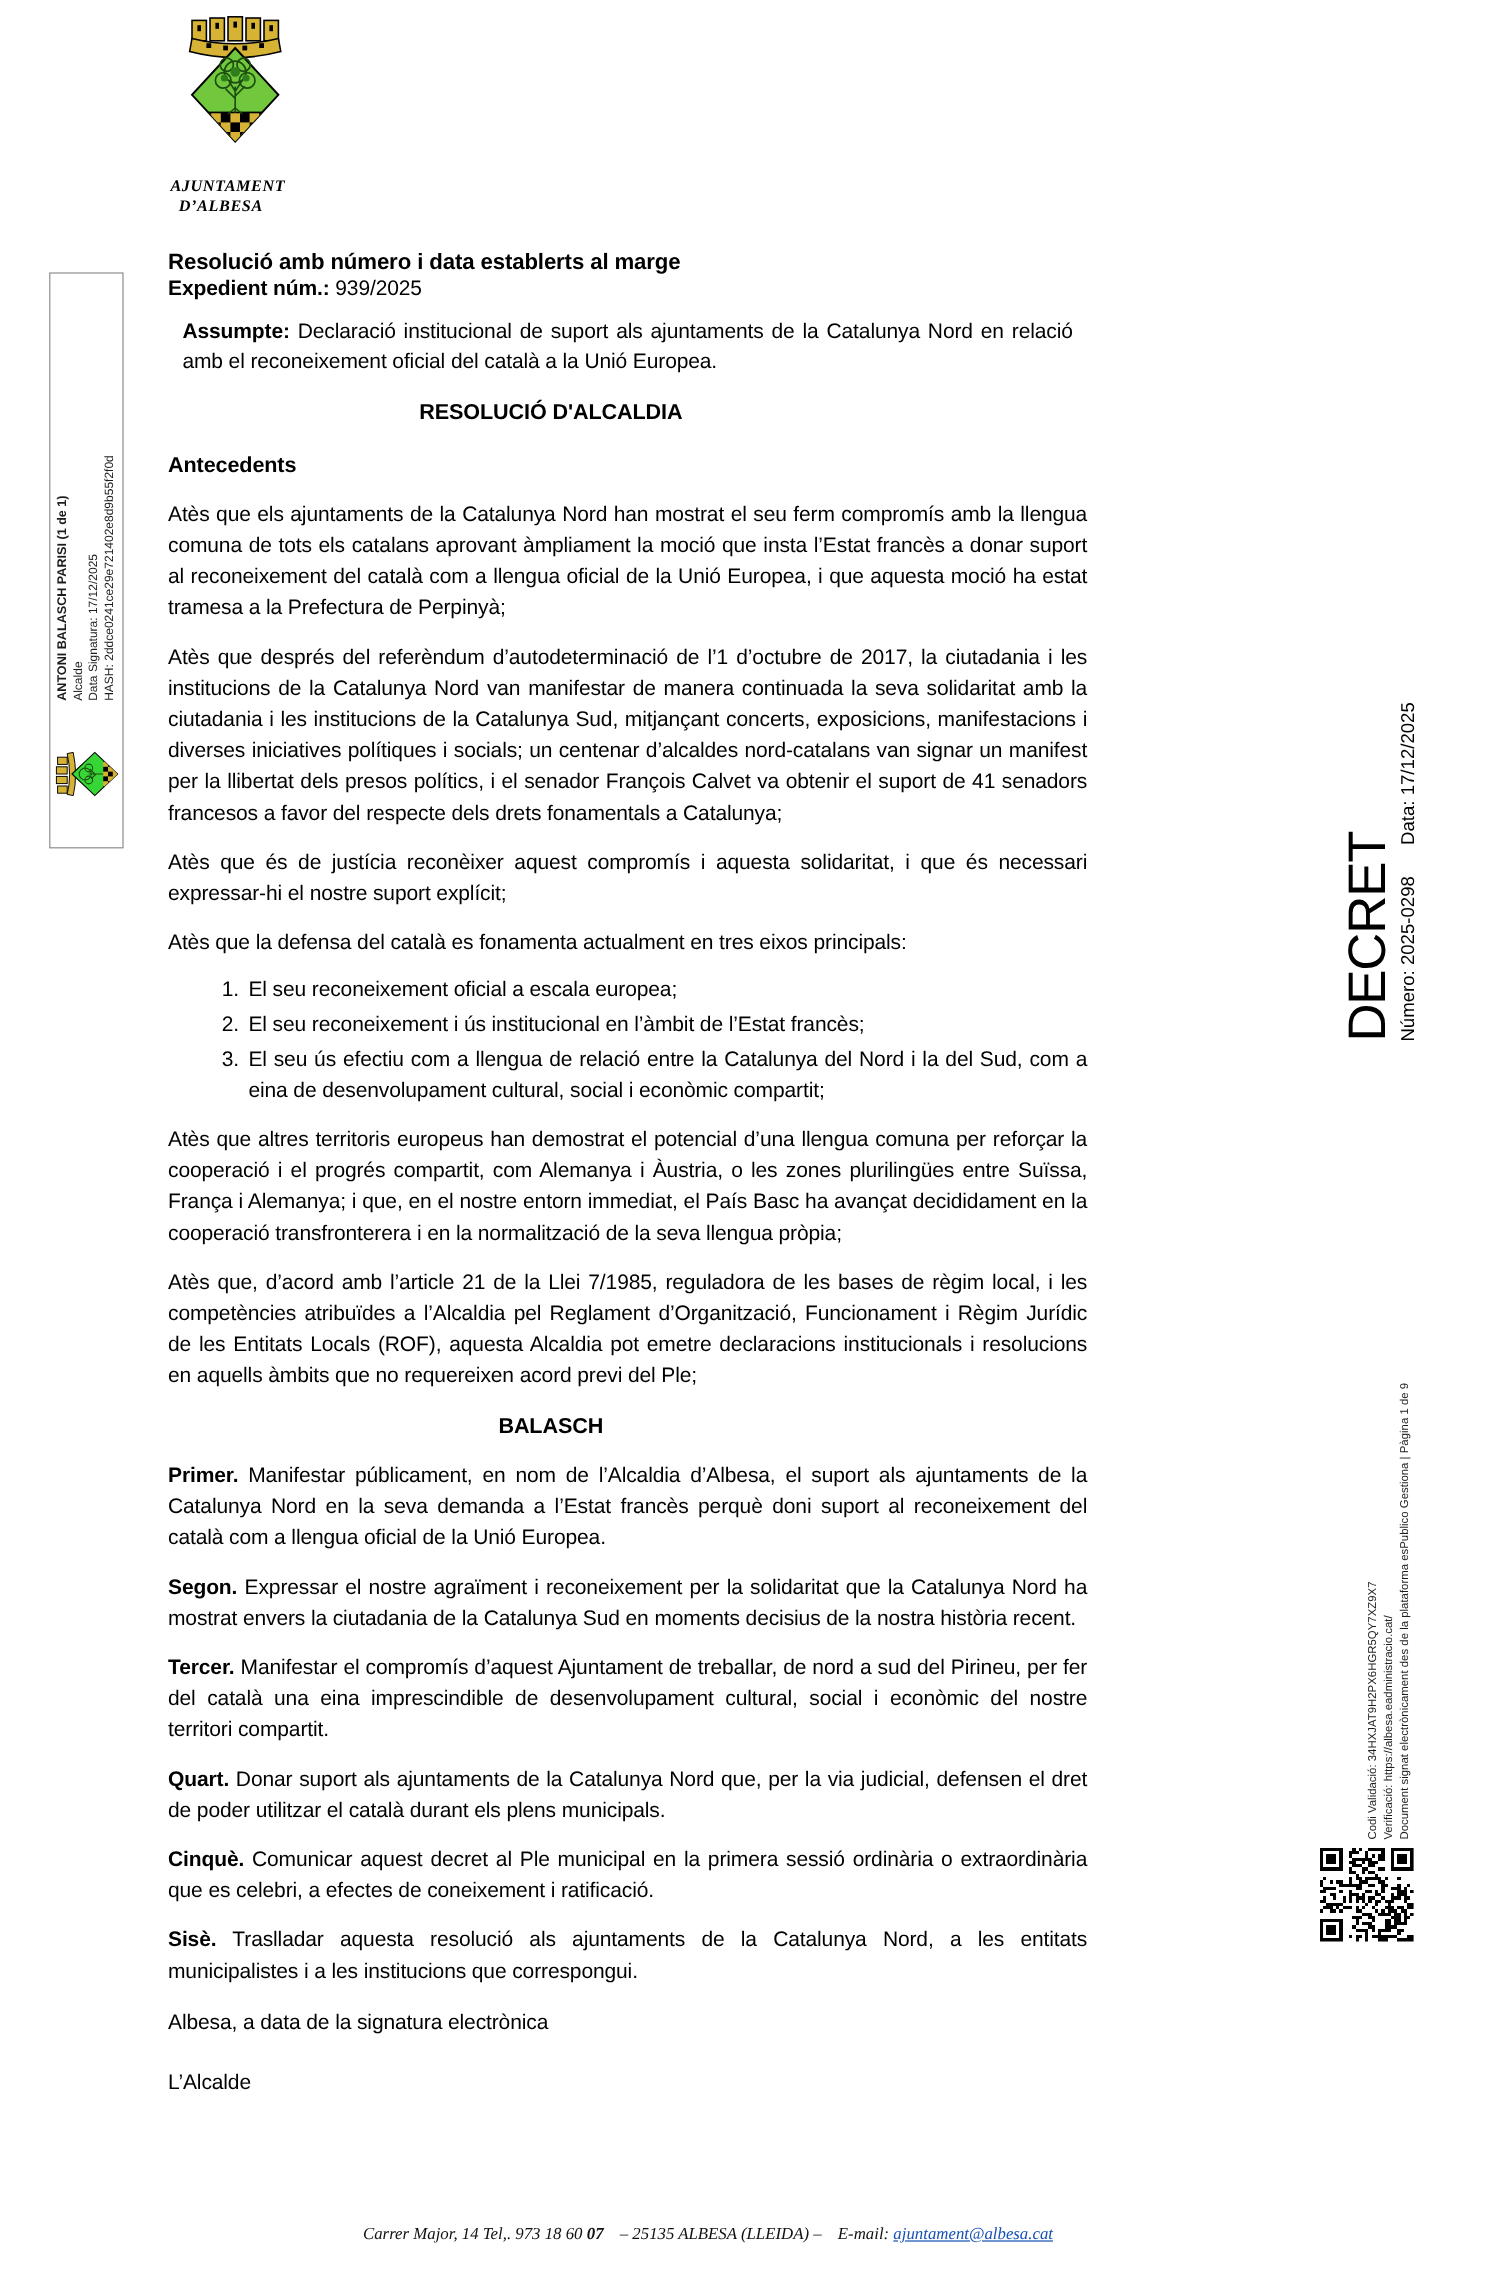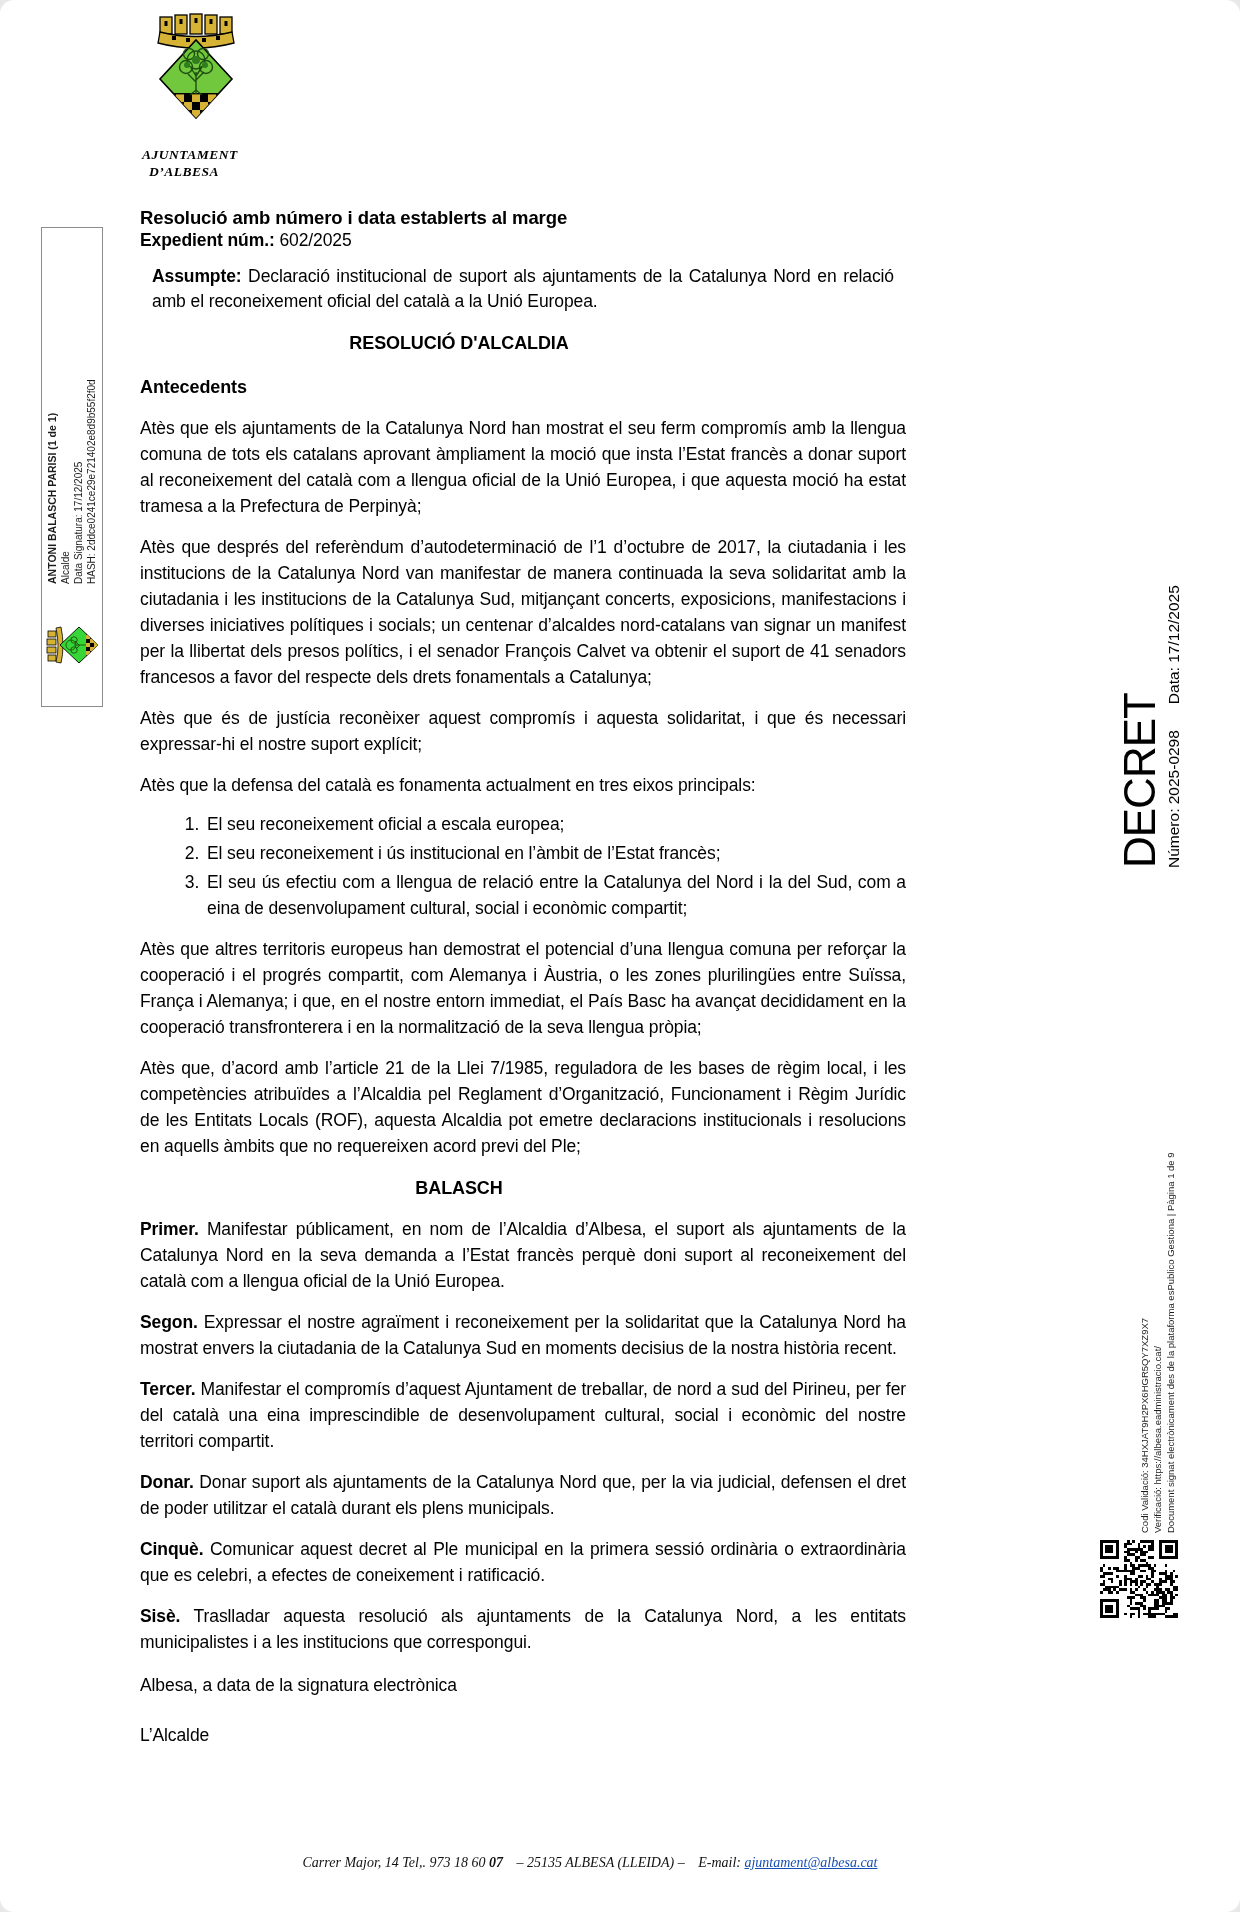--- a/index.html
+++ b/index.html
@@ -1,18 +1,18 @@
 <!DOCTYPE html>
 <html><head>
 <meta charset="utf-8">
 <style>
   html,body { margin:0; padding:0; background:#e8e8e8; }
   .page {
     position:relative; width:1240px; height:1912px; background:#ffffff;
-    overflow:hidden; font-family:"Liberation Sans", sans-serif; color:#000;border-radius:14px;
+    overflow:hidden; font-family:"Liberation Sans", sans-serif; color:#000;
   }
   
   .main { position:absolute; left:140px; top:0; width:766px; font-size:17.5px; line-height:26px; letter-spacing:-0.1px; }
   .main p { margin:15px 0 0 0; text-align:justify; }
   .b { font-weight:bold; }
 
   .logo-block { margin:8px 0 0 2px; width:130px; }
   .logo-block svg { display:block; margin-left:8px; }
   .logo-t { font-family:"Liberation Serif", serif; font-style:italic; font-weight:bold; font-size:13.5px; line-height:17px; letter-spacing:0.5px; }
   .logo-t2 { margin-left:7px; }
@@ -122,21 +122,21 @@
           <circle cx="55" cy="57" r="3" fill="#2f7d1c" stroke="none"></circle>
         </g>
       </svg>
       <div class="logo-txt-wrap">
         <div class="logo-t">AJUNTAMENT</div>
         <div class="logo-t logo-t2">D’ALBESA</div>
       </div>
     </div>
 
     <div class="doc-title">Resolució amb número i data establerts al marge</div>
-    <div class="meta-line"><span class="b">Expedient núm.:</span> <span>602/2025</span></div>
+    <div class="meta-line"><span class="b">Expedient núm.:</span> <span>939/2025</span></div>
     <p class="meta-par"><span class="b">Assumpte:</span> <span>Declaració institucional de suport als ajuntaments de la Catalunya Nord en relació amb el reconeixement oficial del català a la Unió Europea.</span></p>
 
     <div class="center-head">RESOLUCIÓ D'ALCALDIA</div>
     <div class="sub-head">Antecedents</div>
 
     <p>Atès que els ajuntaments de la Catalunya Nord han mostrat el seu ferm compromís amb la llengua comuna de tots els catalans aprovant àmpliament la moció que insta l’Estat francès a donar suport al reconeixement del català com a llengua oficial de la Unió Europea, i que aquesta moció ha estat tramesa a la Prefectura de Perpinyà;</p>
     <p>Atès que després del referèndum d’autodeterminació de l’1 d’octubre de 2017, la ciutadania i les institucions de la Catalunya Nord van manifestar de manera continuada la seva solidaritat amb la ciutadania i les institucions de la Catalunya Sud, mitjançant concerts, exposicions, manifestacions i diverses iniciatives polítiques i socials; un centenar d’alcaldes nord-catalans van signar un manifest per la llibertat dels presos polítics, i el senador François Calvet va obtenir el suport de 41 senadors francesos a favor del respecte dels drets fonamentals a Catalunya;</p>
     <p>Atès que és de justícia reconèixer aquest compromís i aquesta solidaritat, i que és necessari expressar-hi el nostre suport explícit;</p>
     <p>Atès que la defensa del català es fonamenta actualment en tres eixos principals:</p>
 
@@ -147,21 +147,21 @@
     </ol>
 
     <p>Atès que altres territoris europeus han demostrat el potencial d’una llengua comuna per reforçar la cooperació i el progrés compartit, com Alemanya i Àustria, o les zones plurilingües entre Suïssa, França i Alemanya; i que, en el nostre entorn immediat, el País Basc ha avançat decididament en la cooperació transfronterera i en la normalització de la seva llengua pròpia;</p>
     <p>Atès que, d’acord amb l’article 21 de la Llei 7/1985, reguladora de les bases de règim local, i les competències atribuïdes a l’Alcaldia pel Reglament d’Organització, Funcionament i Règim Jurídic de les Entitats Locals (ROF), aquesta Alcaldia pot emetre declaracions institucionals i resolucions en aquells àmbits que no requereixen acord previ del Ple;</p>
 
     <div class="center-head">BALASCH</div>
 
     <p><span class="b">Primer.</span> <span>Manifestar públicament, en nom de l’Alcaldia d’Albesa, el suport als ajuntaments de la Catalunya Nord en la seva demanda a l’Estat francès perquè doni suport al reconeixement del català com a llengua oficial de la Unió Europea.</span></p>
     <p><span class="b">Segon.</span> <span>Expressar el nostre agraïment i reconeixement per la solidaritat que la Catalunya Nord ha mostrat envers la ciutadania de la Catalunya Sud en moments decisius de la nostra història recent.</span></p>
     <p><span class="b">Tercer.</span> <span>Manifestar el compromís d’aquest Ajuntament de treballar, de nord a sud del Pirineu, per fer del català una eina imprescindible de desenvolupament cultural, social i econòmic del nostre territori compartit.</span></p>
-    <p><span class="b">Donar.</span> <span>Donar suport als ajuntaments de la Catalunya Nord que, per la via judicial, defensen el dret de poder utilitzar el català durant els plens municipals.</span></p>
+    <p><span class="b">Quart.</span> <span>Donar suport als ajuntaments de la Catalunya Nord que, per la via judicial, defensen el dret de poder utilitzar el català durant els plens municipals.</span></p>
     <p><span class="b">Cinquè.</span> <span>Comunicar aquest decret al Ple municipal en la primera sessió ordinària o extraordinària que es celebri, a efectes de coneixement i ratificació.</span></p>
     <p><span class="b">Sisè.</span> <span>Traslladar aquesta resolució als ajuntaments de la Catalunya Nord, a les entitats municipalistes i a les institucions que correspongui.</span></p>
 
     <p class="closing">Albesa, a data de la signatura electrònica</p>
     <p class="sig-line">L’Alcalde</p>
   </div>
 
   <div class="sig-box">
     <div class="rot-wrap" style="left:4px; top:4px; width:54px; height:352px;">
       <div class="vtext sig-text" style="width:352px; transform:rotate(-90deg) translateX(-352px);">

